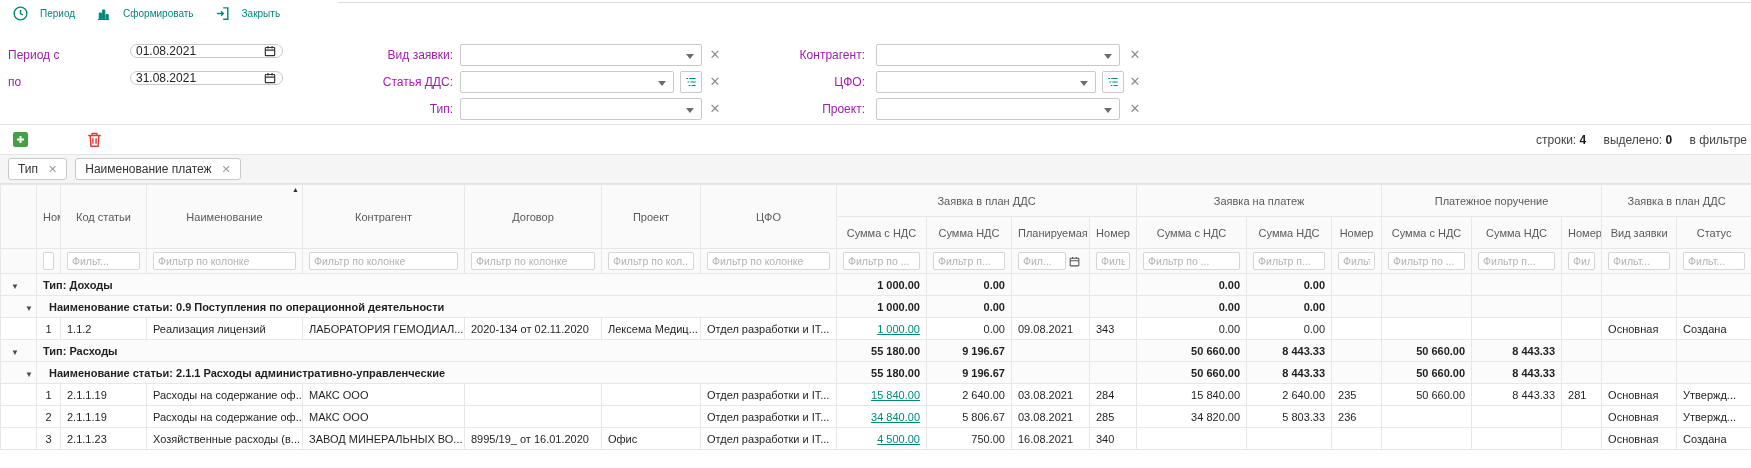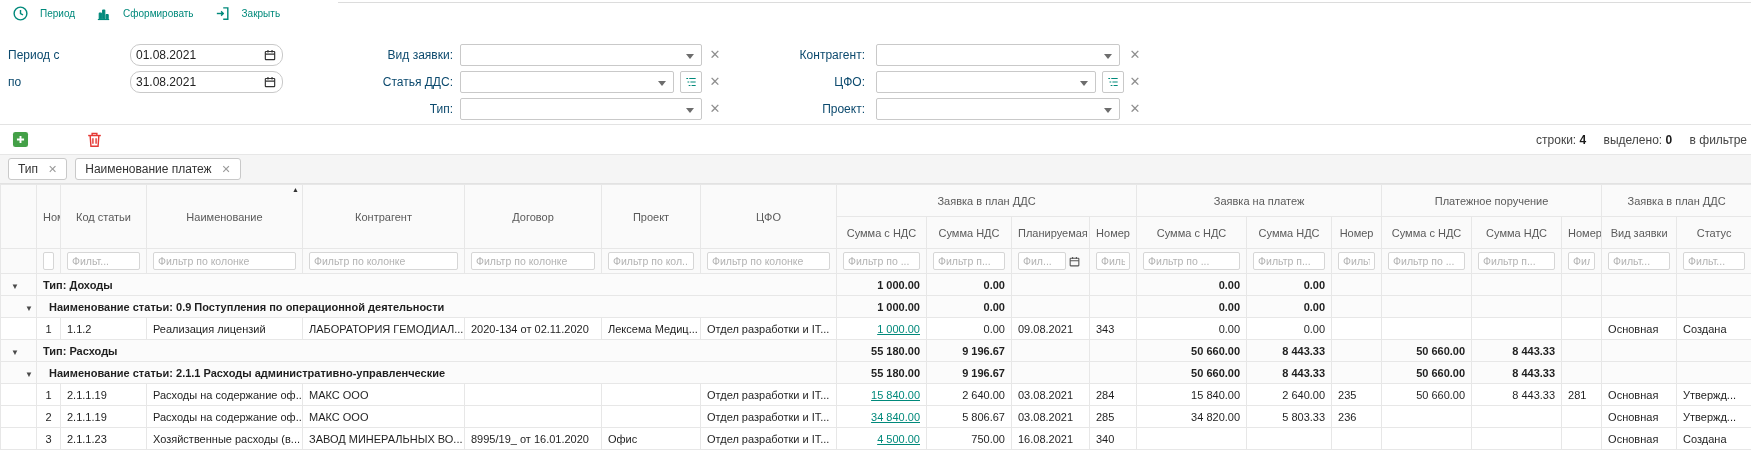--- a/index.html
+++ b/index.html
@@ -12,23 +12,23 @@
   .top-edge { position:absolute; top:2px; left:338px; width:1413px; border-top:1px solid #dcdcdc; }
 
   
   .toolbar { display:flex; gap:20px; padding:4px 12px 0; height:42px; align-items:flex-start; }
   .tbtn { display:flex; align-items:center; gap:11px; color:#00897b; font-size:10px; cursor:pointer; min-width:44px; }
   .ticon { height:18px; display:flex; align-items:center; }
   .ticon svg { width:17px; height:17px; }
 
   
   .filters { position:relative; height:82px; }
-  .flabel { position:absolute; height:22px; line-height:22px; color:#0c4a6e; white-space:nowrap; }
+  .flabel { position:absolute; height:22px; line-height:22px; color:#a21caf; white-space:nowrap; }
   .flabel.r { text-align:right; }
-  .dateinput { position:absolute; height:22px; border:1px solid #c9c9c9; border-radius:10px; background:#fff;
+  .dateinput { position:absolute; height:14px; border:1px solid #c9c9c9; border-radius:10px; background:#fff;
                display:flex; align-items:center; justify-content:space-between; padding:0 5px; cursor:text; }
   .dateinput .dval { font-size:12px; color:#222; }
   .calico svg { width:14px; height:14px; color:#333; display:block; }
   .select { position:absolute; height:22px; background:#fff; border:1px solid #c9c9c9; border-radius:2px; cursor:pointer; }
   .select .arr { position:absolute; right:7px; top:9px; width:0; height:0;
                  border-left:4px solid transparent; border-right:4px solid transparent; border-top:5px solid #6d6d6d; }
   .clearx { position:absolute; width:16px; height:16px; color:#8f8f8f; font-size:13px; line-height:16px; text-align:center; cursor:pointer; }
   .treebtn { position:absolute; width:22px; height:22px; border:1px solid #c9c9c9; border-radius:2px; background:#fff;
              display:flex; align-items:center; justify-content:center; color:#00897b; cursor:pointer; padding:0; }
   .treebtn svg { width:14px; height:14px; }

